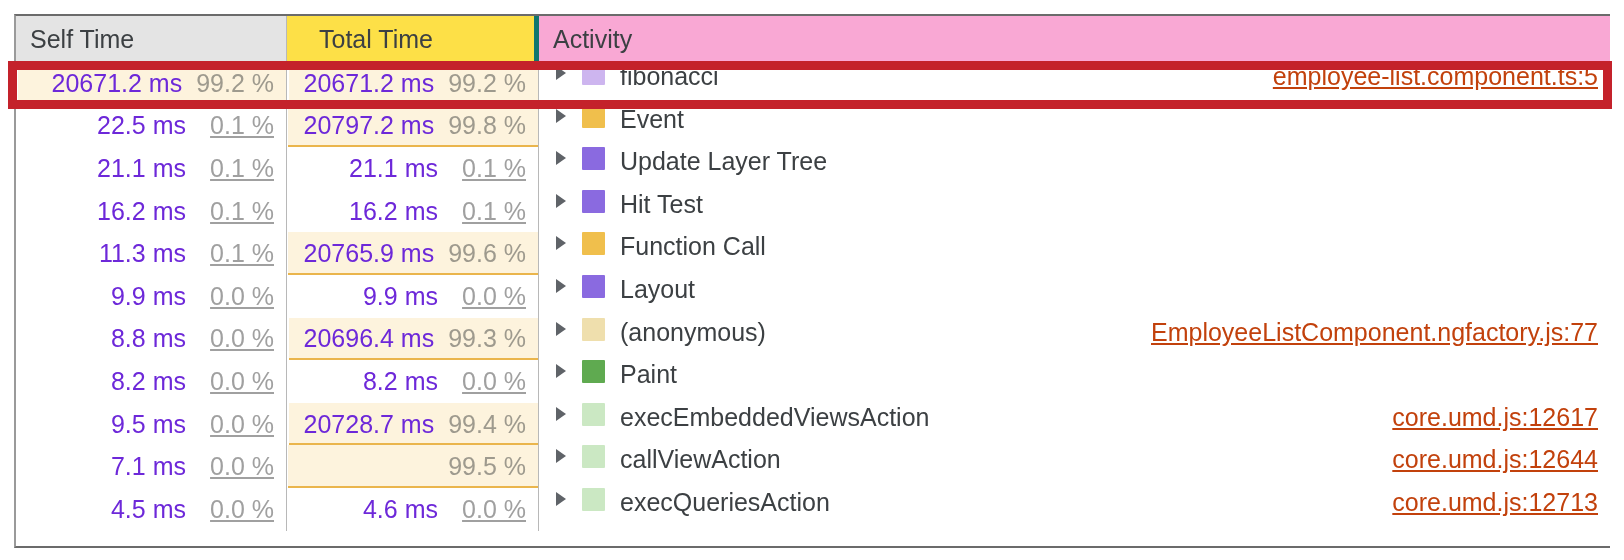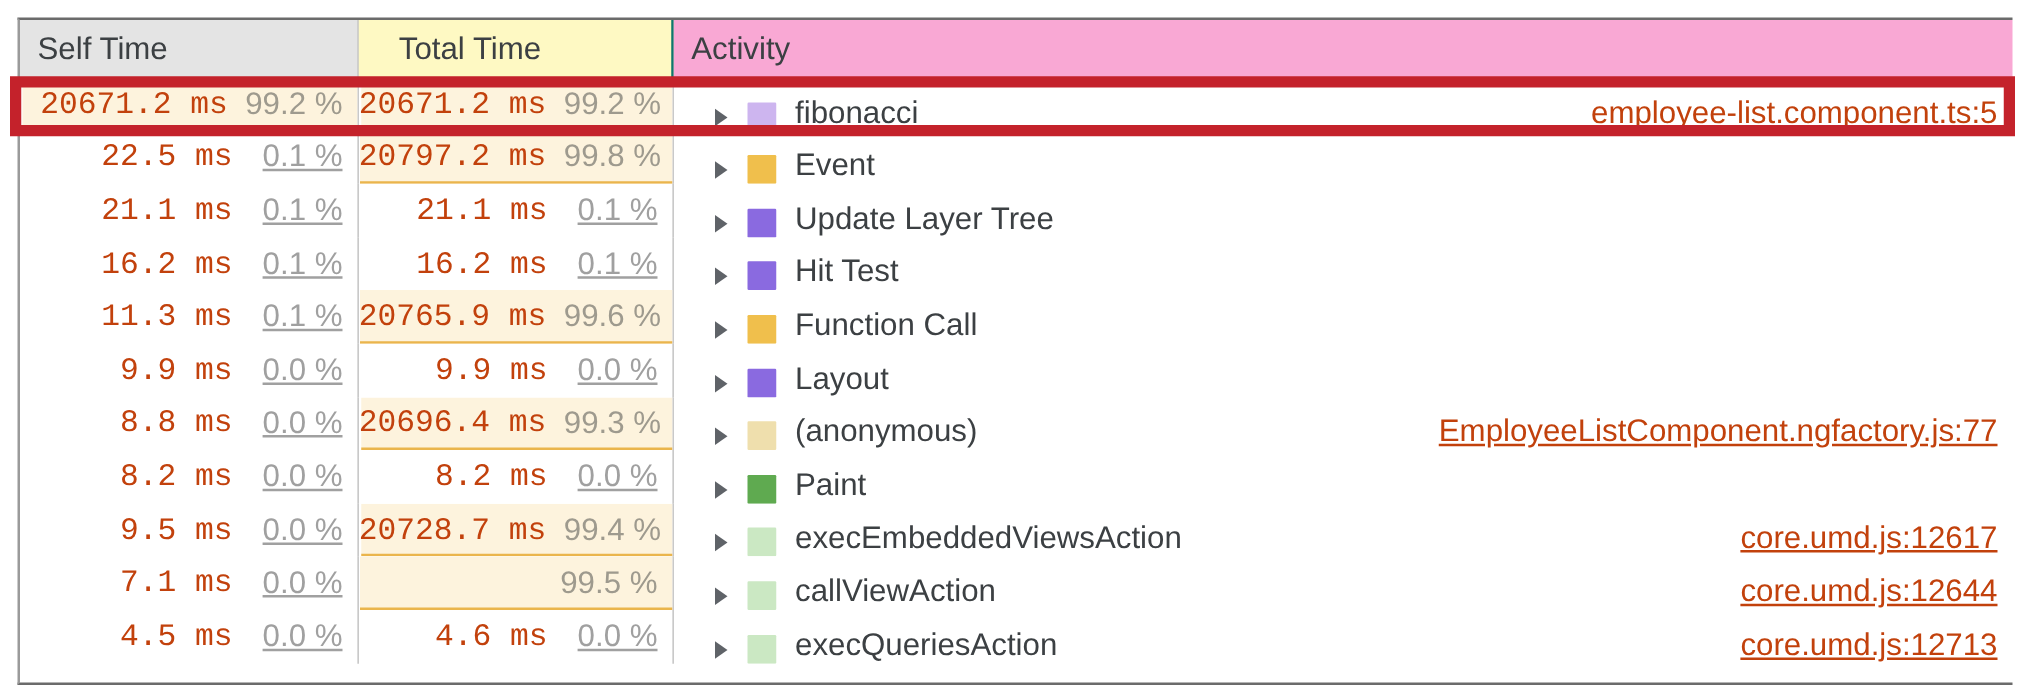--- a/index.html
+++ b/index.html
@@ -35,21 +35,21 @@
   .th{
     box-sizing:border-box;
     height:46px;
     line-height:46px;
     font-size:25px;
     color:#3c4043;
     padding-left:14px;
     white-space:nowrap;
   }
   .th.self  {width:271px;background:#e4e4e4;border-right:1px solid #b8b8b8;}
-  .th.total {width:252px;background:#fef9c3;border-right:2px solid #0f766e;padding-left:32px;}
+  .th.total {width:252px;background:#fde047;border-right:5px solid #0f766e;padding-left:32px;}
   .th.activity{flex:1;background:#f9a8d4;}
 
   
   .tbody{position:relative;}
   .row{
     display:flex;
     height:42.6px;
     box-sizing:border-box;
   }
 
@@ -75,32 +75,32 @@
     position:relative;
     height:42.6px;
     display:flex;
     align-items:center;
     justify-content:flex-end;
     padding-right:12px;
     gap:14px;
     font-size:25px;
     white-space:nowrap;
   }
-  .ms{color:#c2410c;font-family:Liberation Mono, monospace;}
+  .ms{color:#6d28d9;}
   .pct{color:#9e9a8e;min-width:74px;text-align:right;}
   .pct.plain{color:#a0a0a0;text-decoration:underline;}
 
   
   .cell-act{
     flex:1;
     display:flex;
-    align-items:flex-end;
+    align-items:flex-start;
     height:42.6px;
     box-sizing:border-box;
-    padding-left:27px;
+    padding-left:11px;
     padding-right:12px;
     overflow:hidden;
   }
   .disclosure{
     width:22px;height:22px;
     display:flex;align-items:center;justify-content:center;
     flex:0 0 auto;
   }
   .disclosure svg{display:block;}
   .swatch{

